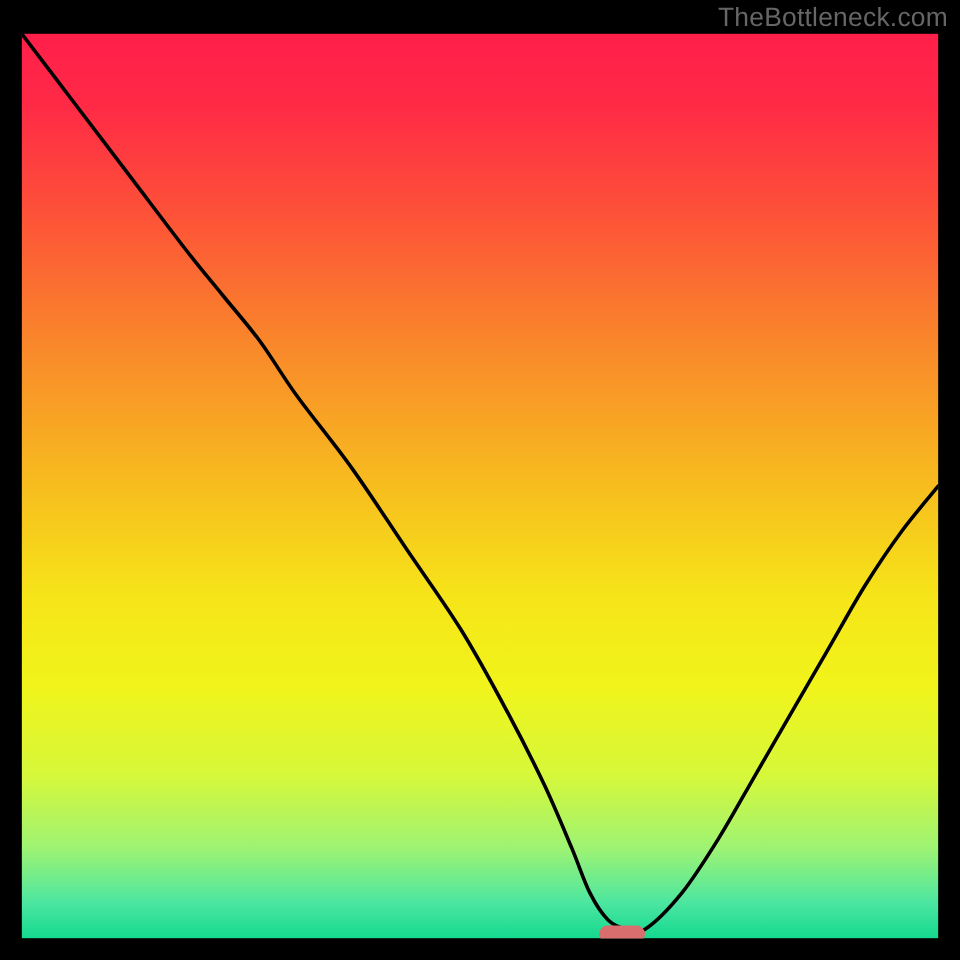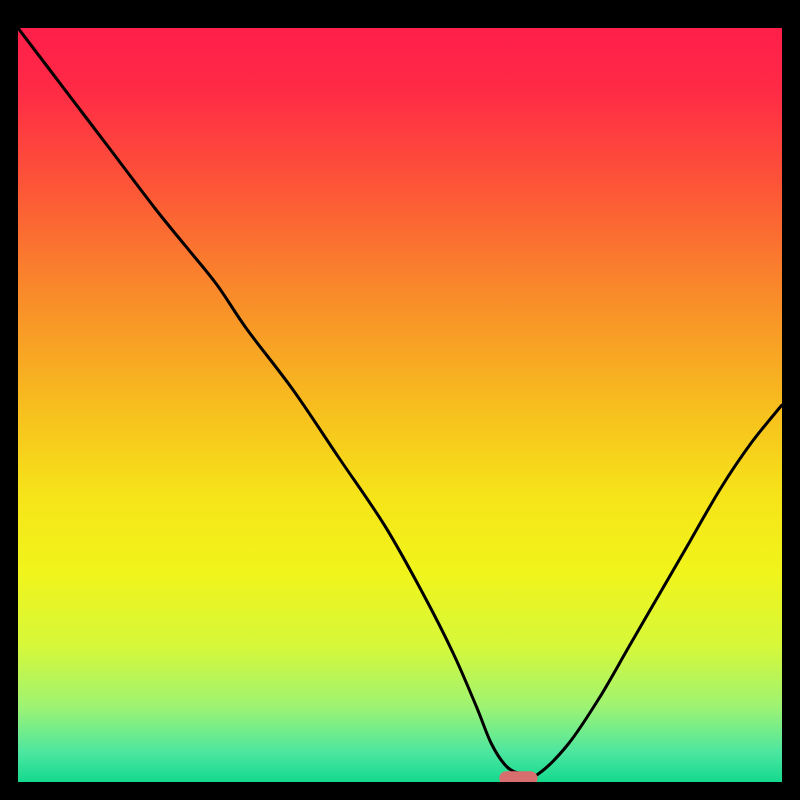--- a/index.html
+++ b/index.html
@@ -36,20 +36,21 @@
     width: 764px;
     height: 754px;
     box-sizing: border-box;
   }
   svg { display: block; }
 </style>
 </head>
 <body>
 
 <div class="frame">
+  <div class="watermark">TheBottleneck.com</div>
 
   <div class="plot-wrap">
     <svg id="chart-svg" width="764" height="754" viewBox="0 0 764 754">
       <defs>
         <linearGradient id="bg-grad" x1="0" y1="0" x2="0" y2="1">
             <stop offset="0%" stop-color="#ff1f4a"></stop>
             <stop offset="8%" stop-color="#ff2a46"></stop>
             <stop offset="20%" stop-color="#fd5238"></stop>
             <stop offset="35%" stop-color="#f98a2a"></stop>
             <stop offset="50%" stop-color="#f7bd1e"></stop>

